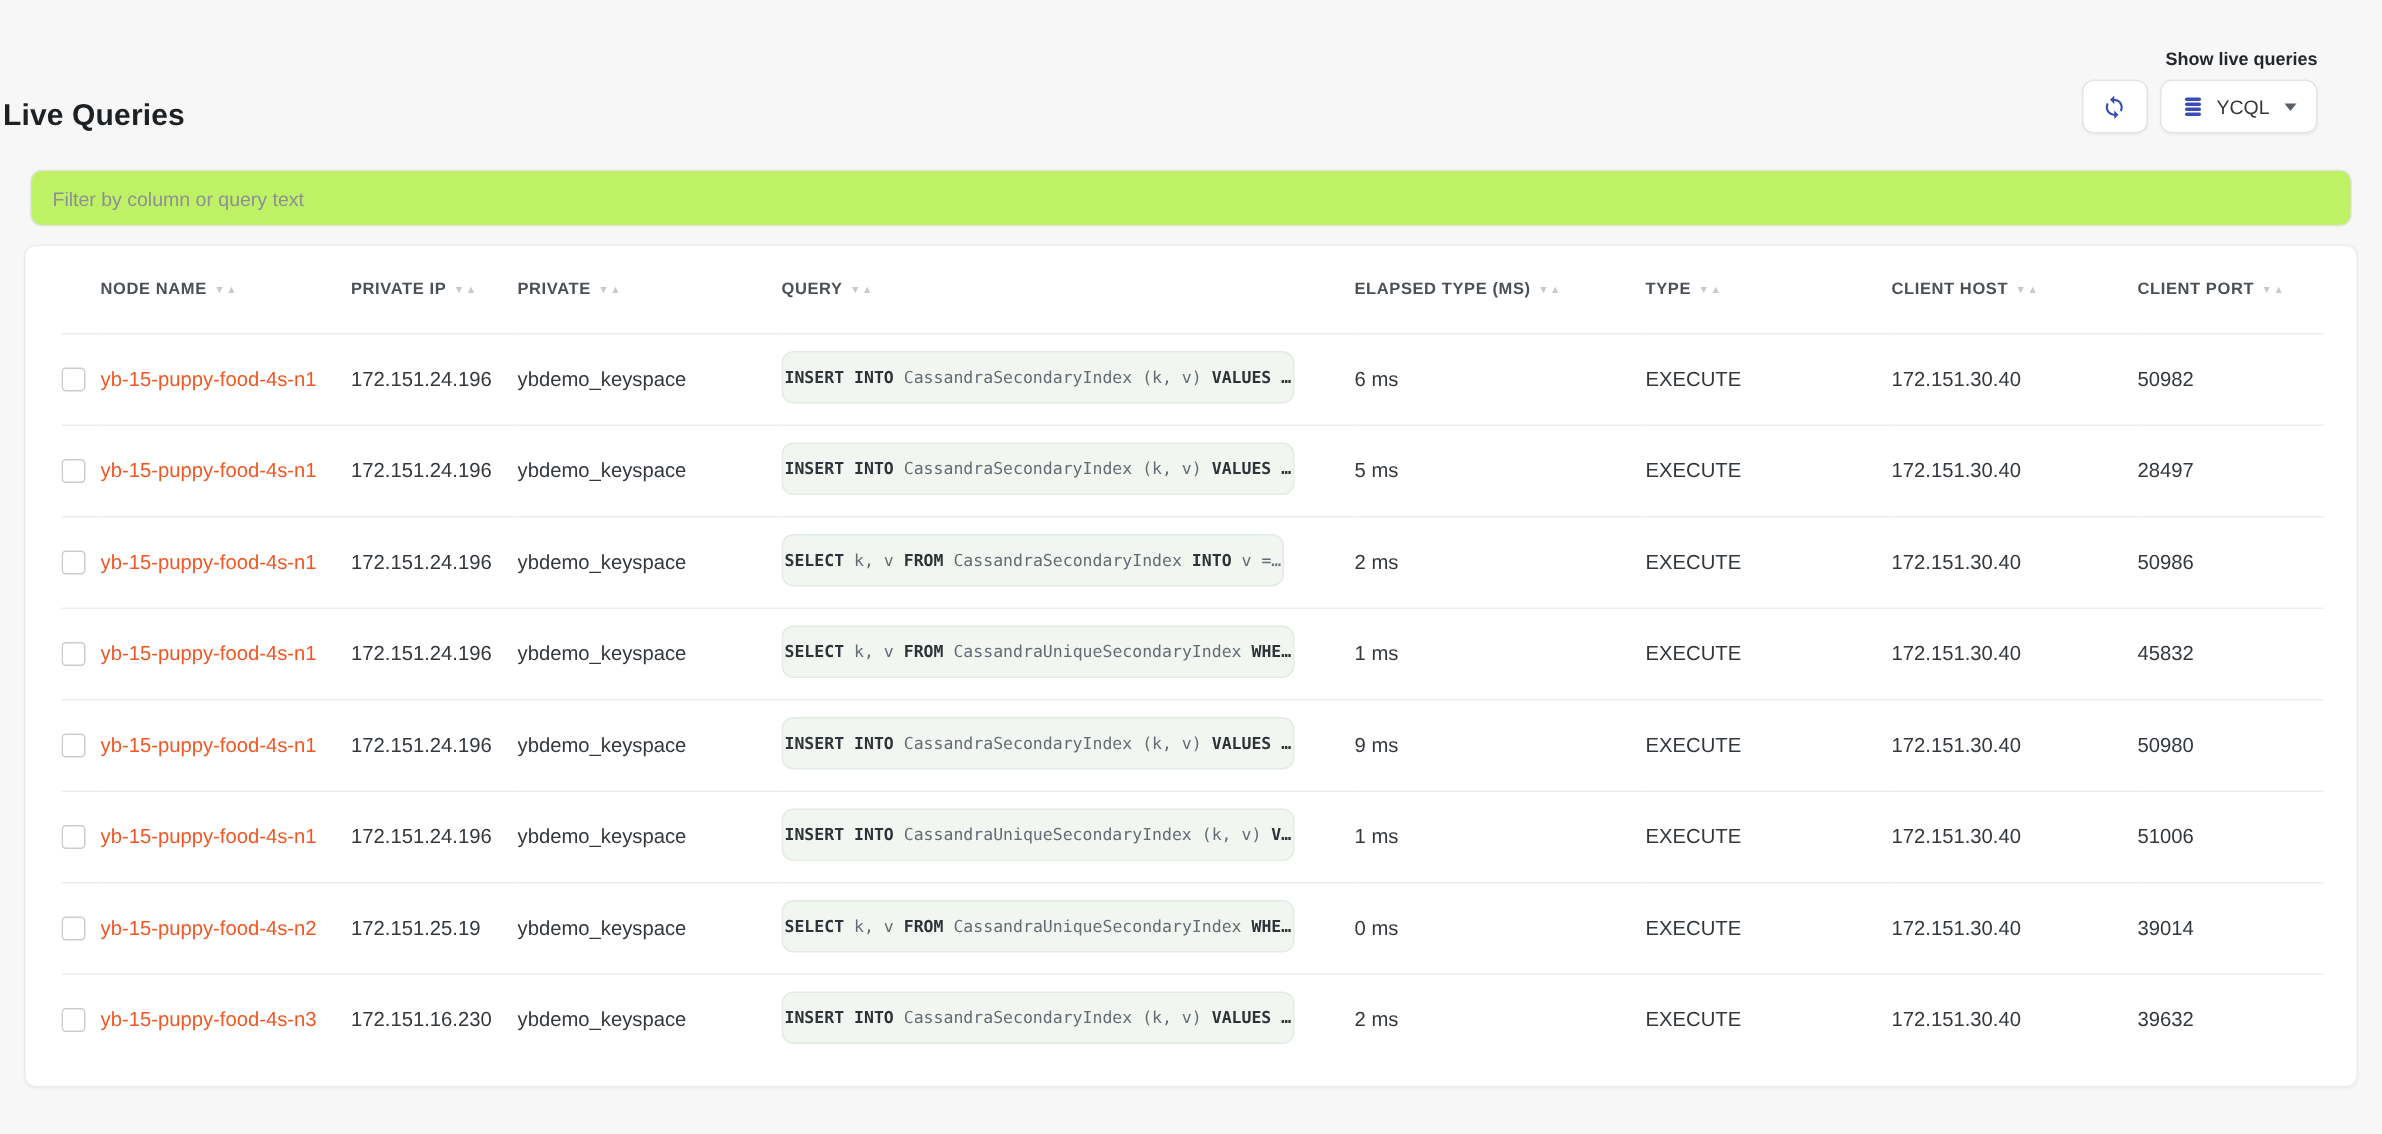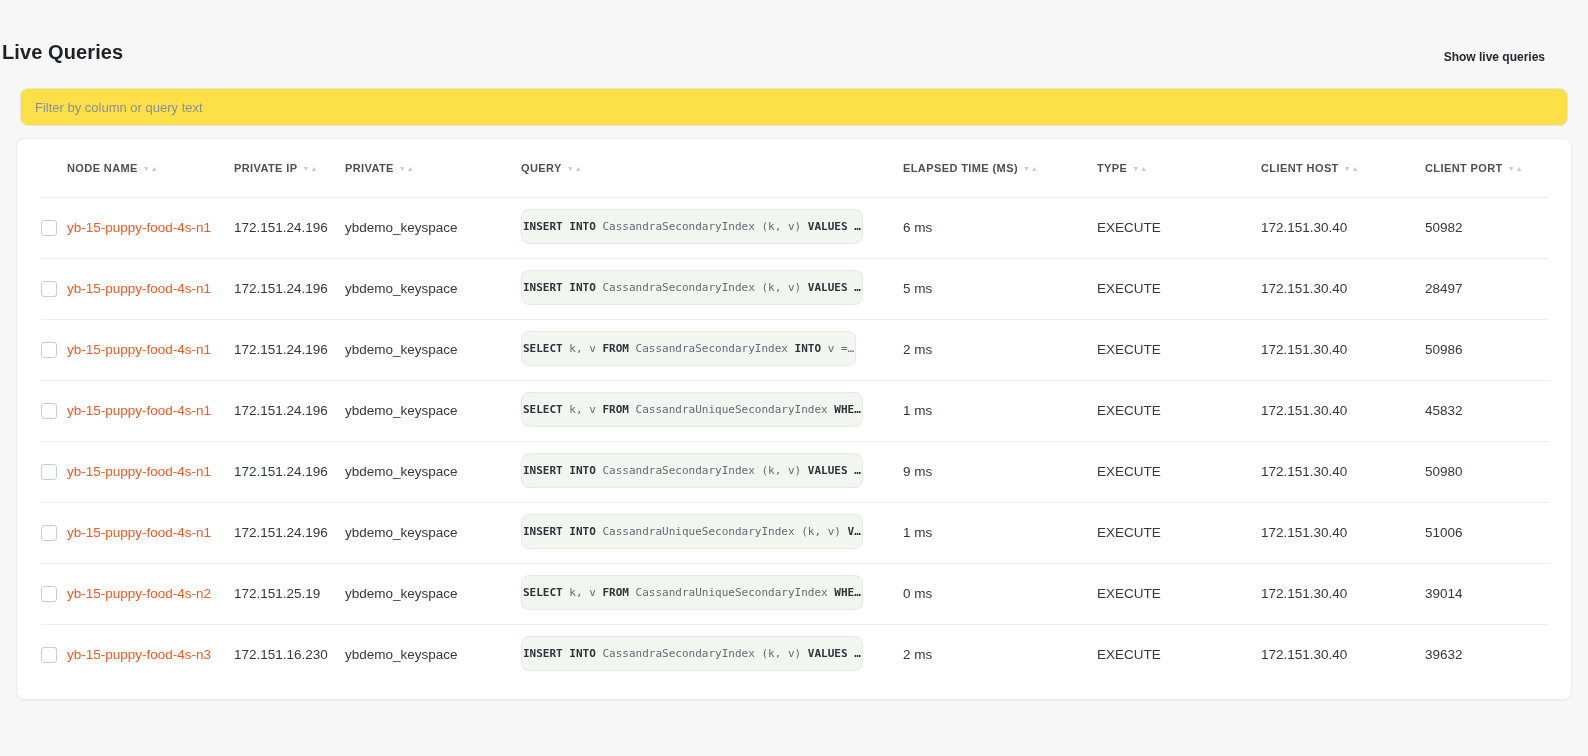--- a/index.html
+++ b/index.html
@@ -52,21 +52,21 @@
     margin-left: 2px;
   }
 
   
   .filter-wrap { padding: 24px 20px 0 20px; }
   .filter-input {
     width: 100%;
     height: 38px;
     border: 1px solid #e3e4e8;
     border-radius: 8px;
-    background: #fde047;
+    background: #bef264;
     padding: 0 14px;
     font-size: 13px;
     font-family: "Liberation Sans", sans-serif;
     color: #33383d;
     outline: none;
   }
   .filter-input::placeholder { color: #8b9097; }
 
   
   .card {
@@ -140,20 +140,41 @@
 
   .icon-svg { display: block; }
 </style>
 </head>
 <body>
 
 <div class="topbar">
   <h1 class="page-title">Live Queries</h1>
   <div class="toolbar">
     <div class="toolbar-label">Show live queries</div>
+    <div class="toolbar-buttons">
+      <button class="btn btn-refresh">
+        <span>
+          <svg class="icon-svg" width="17" height="17" viewBox="0 0 24 24" fill="#3a4db5">
+            <path d="M12 4V1L8 5l4 4V6c3.31 0 6 2.69 6 6 0 1.01-.25 1.97-.7 2.8l1.46 1.46C19.54 15.03 20 13.57 20 12c0-4.42-3.58-8-8-8zm0 14c-3.31 0-6-2.69-6-6 0-1.01.25-1.97.7-2.8L5.24 7.74C4.46 8.97 4 10.43 4 12c0 4.42 3.58 8 8 8v3l4-4-4-4v3z"></path>
+          </svg>
+        </span>
+      </button>
+      <button class="btn btn-dropdown">
+        <span>
+          <svg class="icon-svg" width="16" height="16" viewBox="0 0 24 24" fill="#3a4db5">
+            <rect x="4" y="3" width="16" height="3.6" rx="1.8"></rect>
+            <rect x="4" y="8" width="16" height="3.6" rx="1.8"></rect>
+            <rect x="4" y="13" width="16" height="3.6" rx="1.8"></rect>
+            <rect x="4" y="18" width="16" height="3.6" rx="1.8"></rect>
+          </svg>
+        </span>
+        <span class="api-label">YCQL</span>
+        <span class="caret"></span>
+      </button>
+    </div>
   </div>
 </div>
 
 <div class="filter-wrap">
   <input class="filter-input" type="text" placeholder="Filter by column or query text" style="">
 </div>
 
 <div class="card">
   <table>
     <colgroup>
@@ -167,21 +188,21 @@
         <col class="c-host">
         <col class="c-port">
     </colgroup>
     <thead>
       <tr>
         <th></th>
       <th><span>NODE NAME</span><span class="sort">▼▲</span></th>
           <th><span>PRIVATE IP</span><span class="sort">▼▲</span></th>
           <th><span>PRIVATE</span><span class="sort">▼▲</span></th>
           <th><span>QUERY</span><span class="sort">▼▲</span></th>
-          <th><span>ELAPSED TIME (MS)</span><span class="sort">▼▲</span></th>
+          <th><span>ELAPSED TYPE (MS)</span><span class="sort">▼▲</span></th>
           <th><span>TYPE</span><span class="sort">▼▲</span></th>
           <th><span>CLIENT HOST</span><span class="sort">▼▲</span></th>
           <th><span>CLIENT PORT</span><span class="sort">▼▲</span></th>
         </tr>
     </thead>
     <tbody>
         <tr>
           <td>
             <div class="checkbox"></div>
           </td>

